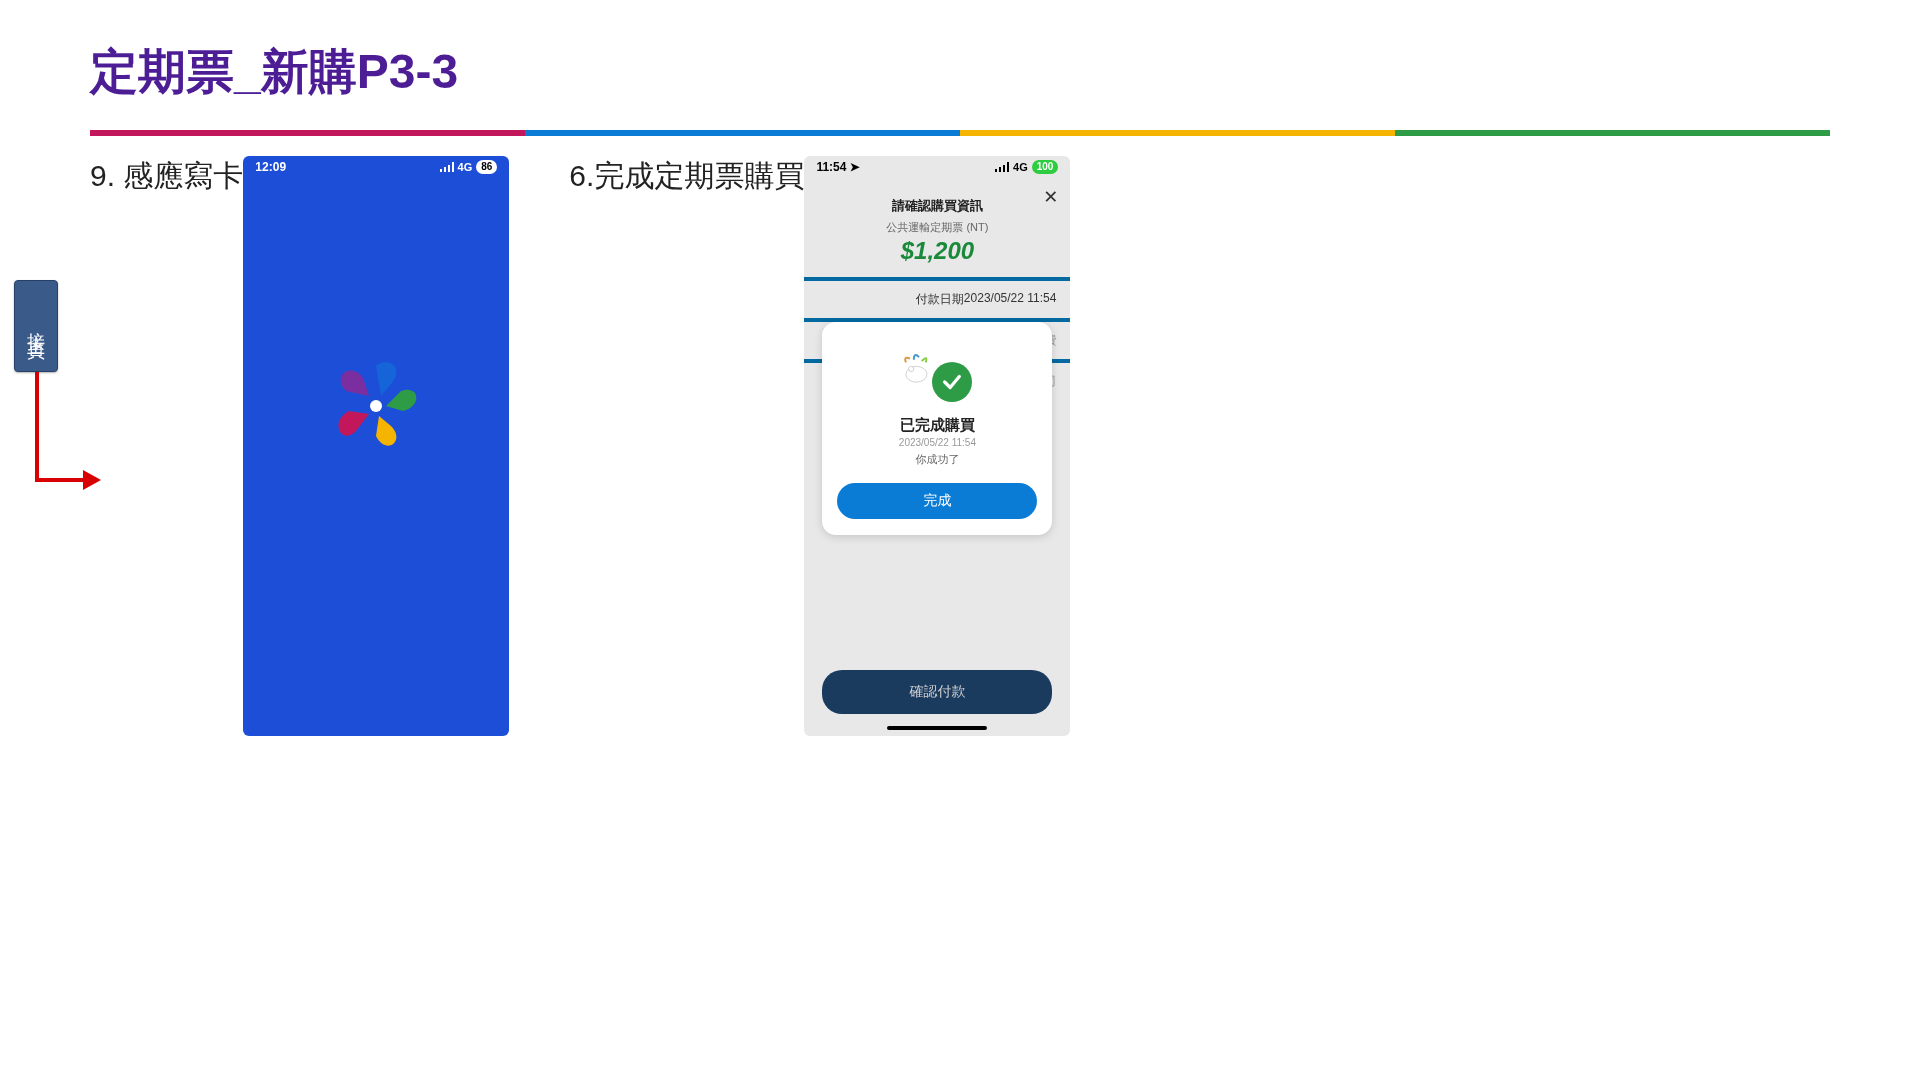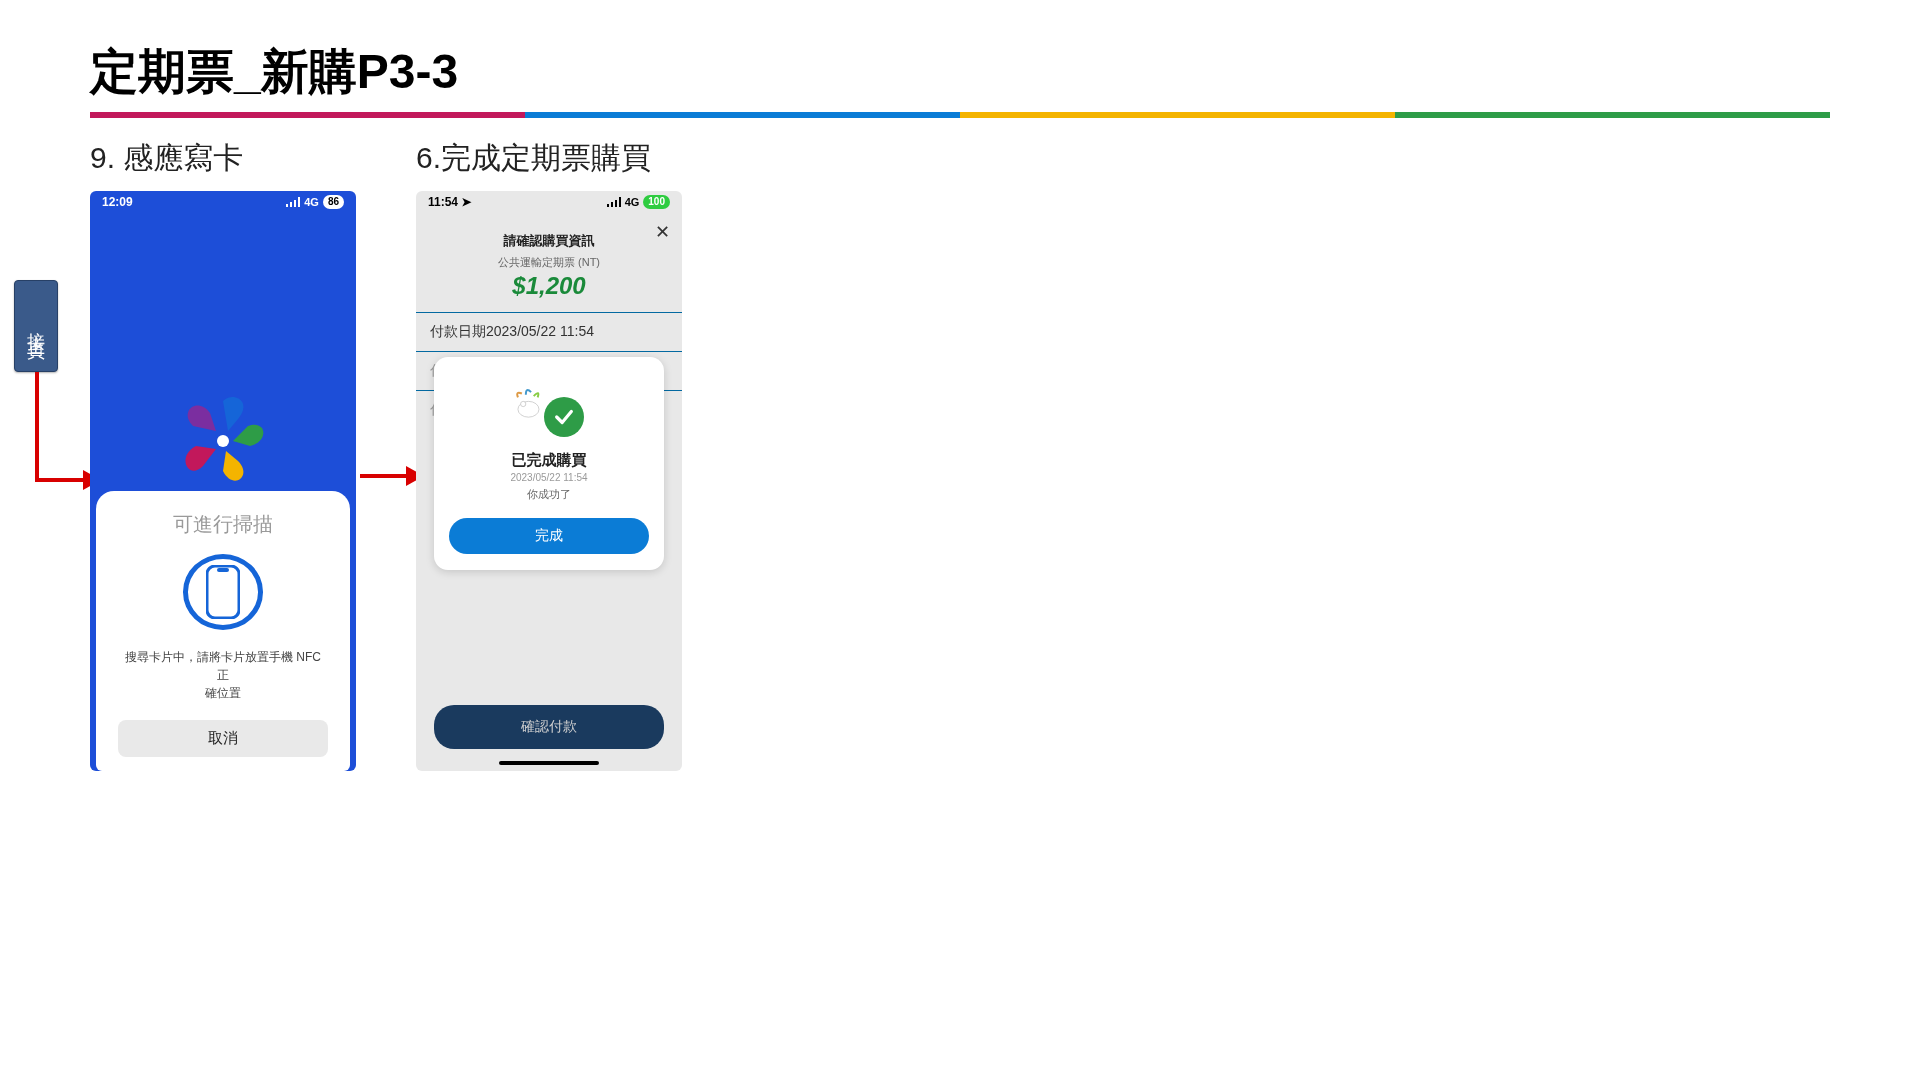--- a/index.html
+++ b/index.html
@@ -1,27 +1,27 @@
 <!DOCTYPE html>
 <html><head>
 <meta charset="utf-8">
 <style>
   * { box-sizing: border-box; margin: 0; padding: 0; }
   html, body { width: 1920px; height: 1080px; font-family: "Microsoft JhengHei", "PingFang TC", sans-serif; background:#fff; }
   .slide { position: relative; width:1920px; height:1080px; padding: 40px 90px; }
-  .title { font-size: 48px; font-weight: 700; color:#000000; margin-bottom: 8px; }
+  .title { font-size: 48px; font-weight: 700; color:#4c1d95; margin-bottom: 26px; }
   .color-bar { height: 6px; width: 100%; display:flex; margin-bottom: 20px; }
   .color-bar > div { flex:1; height:100%; }
   .cb1 { background:#c2185b; }
   .cb2 { background:#0b7cd6; }
   .cb3 { background:#f4b400; }
   .cb4 { background:#2e9c47; }
 
   .steps-row { display:flex; gap: 60px; margin-top: 4px; }
-  .step-col { display:flex; flex-direction:column; }
+  .step-col { display:flex; flex-direction:row; }
   .step-label { font-size: 30px; color:#222; margin-bottom: 12px; }
 
   
   .prev-chip { position:absolute; left:14px; top:280px; width:44px; height:92px; background:#3a5a8a; border:1px solid #274066; border-radius:4px; color:#fff; display:flex; align-items:center; justify-content:center; writing-mode:vertical-rl; letter-spacing:6px; font-size:18px; box-shadow:0 1px 2px rgba(0,0,0,.3);}
 
   
   .arrow { position:absolute; }
   .arrow-line-v { position:absolute; background:#d80000; }
   .arrow-line-h { position:absolute; background:#d80000; }
   .arrow-head-right { position:absolute; width:0; height:0; border-top:10px solid transparent; border-bottom:10px solid transparent; border-left:18px solid #d80000; }
@@ -44,21 +44,21 @@
   .p1-phone-svg { width:34px; height:54px; }
   .p1-msg { color:#444; font-size:12px; text-align:center; line-height:1.5; margin-bottom:18px; max-width:210px;}
   .p1-cancel { width:210px; height:40px; background:#e9e9e9; border-radius:8px; display:flex; align-items:center; justify-content:center; font-size:15px; color:#222; }
 
   
   .p2-header { height:36px; display:flex; align-items:center; justify-content:center; position:relative; }
   .p2-header-title { font-size:13px; font-weight:600; color:#222;margin-top:20px; }
   .p2-close { position:absolute; right:12px; top:8px; font-size:18px; color:#333; }
   .p2-sub { text-align:center; font-size:11px; color:#666; margin-top:6px; }
   .p2-price { text-align:center; font-size:24px; font-weight:700; color:#1a8a3a; margin-top:2px;font-style:italic; }
-  .p2-row { display:flex; justify-content:flex-start; padding:10px 14px; font-size:14px; color:#333; border-top:1px solid #0369a1; }
+  .p2-row { display:flex; justify-content:flex-end; padding:10px 14px; font-size:12px; color:#333; border-top:4px solid #0369a1; }
   .p2-row.first { margin-top:12px; }
   .p2-modal { position:absolute; left:18px; right:18px; top:166px; background:#fff; border-radius:14px; padding:24px 16px 16px 16px; display:flex; flex-direction:column; align-items:center; box-shadow:0 2px 8px rgba(0,0,0,.15);}
   .p2-modal-graphic { position:relative; width:70px; height:56px; margin-bottom:6px; }
   .check-badge { width:40px; height:40px; background:#2e9c47; border-radius:50%; display:flex; align-items:center; justify-content:center; position:absolute; right:0; bottom:0;}
   .check-badge svg { width:22px; height:22px; }
   .p2-modal-title { font-size:15px; font-weight:700; color:#222; margin-top:8px;}
   .p2-modal-ts { font-size:10px; color:#9a9a9a; margin-top:2px;}
   .p2-modal-sub { font-size:11px; color:#666; margin-top:4px; margin-bottom:16px;}
   .p2-modal-btn { width:200px; height:36px; background:#0b7cd6; color:#fff; border-radius:18px; display:flex; align-items:center; justify-content:center; font-size:14px; }
   .p2-confirm { position:absolute; left:18px; right:18px; bottom:22px; height:44px; background:#1a3a5e; color:#d0d0d0; border-radius:20px; display:flex; align-items:center; justify-content:center; font-size:14px; }
@@ -124,36 +124,20 @@
           <svg viewBox="0 0 90 100">
             <path d="M45 10 C55 0 75 10 60 28 L50 40 Z" fill="#1565d8"></path>
             <path d="M70 35 C88 28 92 50 72 55 L55 50 Z" fill="#2e9c47"></path>
             <path d="M60 70 C75 85 55 100 45 80 L48 60 Z" fill="#f4b400"></path>
             <path d="M25 75 C10 90 -2 65 18 55 L38 58 Z" fill="#c2185b"></path>
             <path d="M15 35 C0 20 20 5 32 22 L38 40 Z" fill="#7b2ea0"></path>
             <circle cx="45" cy="50" r="6" fill="#fff"></circle>
           </svg>
         </div>
 
-        <div class="p1-sheet">
-          <div class="p1-sheet-title">可進行掃描</div>
-          <div class="p1-circle">
-            <svg class="p1-phone-svg" viewBox="0 0 34 54">
-              <rect x="1" y="1" width="32" height="52" rx="8" ry="8" fill="none" stroke="#1565d8" stroke-width="3"></rect>
-              <rect x="11" y="3" width="12" height="4" rx="2" fill="#1565d8"></rect>
-            </svg>
-          </div>
-          <div class="p1-msg">
-            <span>搜尋卡片中，請將卡片放置手機 NFC 正</span><br>
-            <span>確位置</span>
-          </div>
-          <div class="p1-cancel">
-            <span>取消</span>
-          </div>
-        </div>
       </div>
     </div>
 
     <div class="step-col">
       <div class="step-label">6.完成定期票購買</div>
 
       <div class="phone phone-light">
         <div class="statusbar light">
           <span>
             <span>11:54</span>

